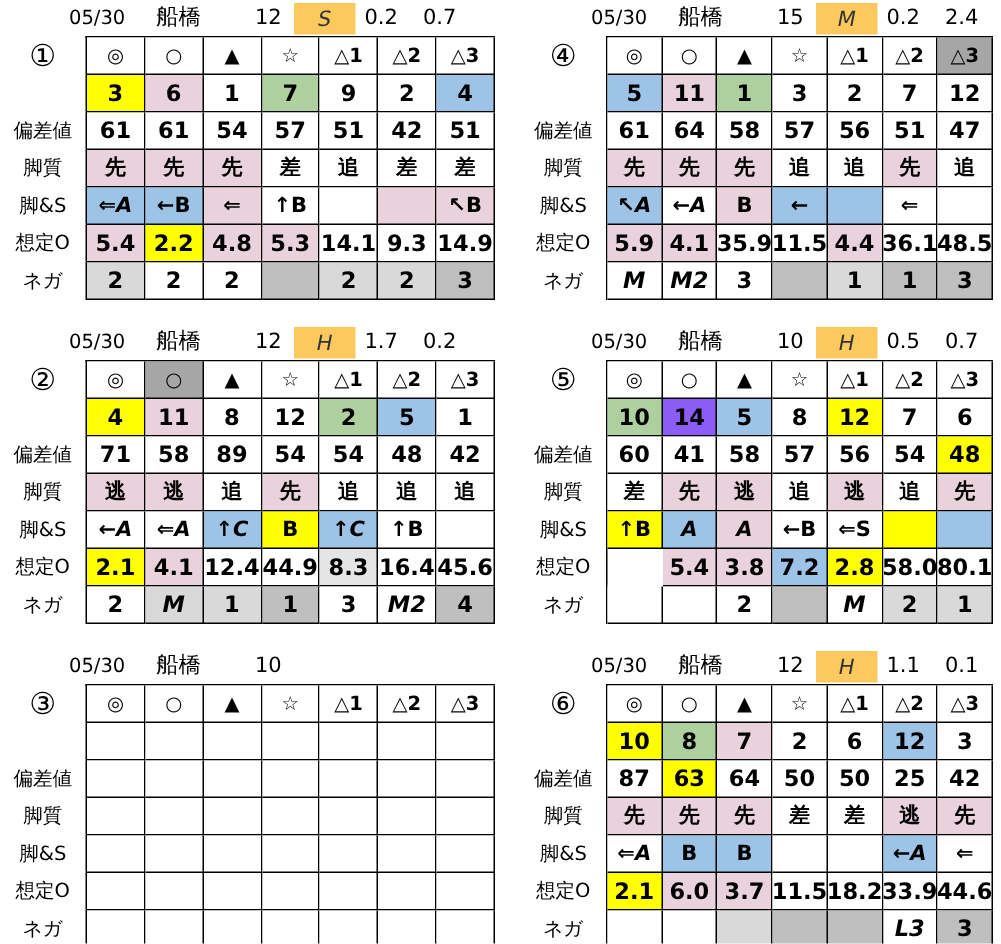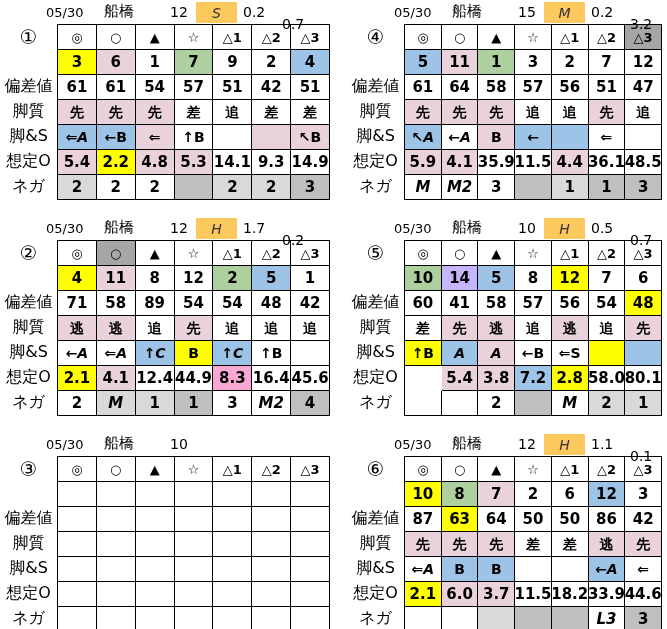--- a/index.html
+++ b/index.html
@@ -12,25 +12,25 @@
   .colR{width:334px;flex:none;}
   .tbl{margin-bottom:18px;}
   .thead{position:relative;height:22px;font-weight:400;font-size:14px;}
   .colR .thead{margin-left:15px;}
   .hd-date{position:absolute;left:46px;top:3px;font-size:13px;}
   .hd-venue{position:absolute;left:104px;top:0;font-size:15px;}
   .hd-race{position:absolute;left:170px;top:2px;}
   .hd-cls{position:absolute;left:196px;top:0;width:41px;height:21px;
     display:flex;align-items:center;justify-content:center;color:#333;font-style:italic;}
   .hd-v1{position:absolute;left:243px;top:2px;}
-  .hd-v2{position:absolute;left:282px;top:2px;margin-top:12px;}
+  .hd-v2{position:absolute;left:282px;top:2px;}
   .tbodyx{display:flex;align-items:flex-start;}
   .colR .tbodyx{margin-left:14px;}
   .labels{width:57px;flex:none;}
-  .lab{height:25px;display:flex;align-items:center;justify-content:center;font-size:16px;}
+  .lab{height:25px;display:flex;align-items:center;justify-content:center;font-size:13px;}
   .lab.idx{font-size:20px;}
   .grid{
     display:grid;grid-template-columns:repeat(7,1fr);grid-auto-rows:25px;
     border-top:1px solid #000;border-left:1px solid #000;box-sizing:content-box;
   }
   .colL .grid{width:272px;}
   .colR .grid{width:257px;}
   .c{
     border-right:1px solid #000;border-bottom:1px solid #000;
     display:flex;align-items:center;justify-content:center;
@@ -171,21 +171,21 @@
             <div class="c arrow it">⇐A</div>
             <div class="c arrow it" style="background: rgb(157, 195, 230);">↑C</div>
             <div class="c arrow" style="background: rgb(255, 255, 0);">B</div>
             <div class="c arrow it" style="background: rgb(157, 195, 230);">↑C</div>
             <div class="c arrow">↑B</div>
             <div class="c arrow"></div>
             <div class="c num" style="background: rgb(255, 255, 0);">2.1</div>
             <div class="c num" style="background: rgb(233, 210, 220);">4.1</div>
             <div class="c num">12.4</div>
             <div class="c num">44.9</div>
-            <div class="c num" style="background: #f9a8d4;">8.3</div>
+            <div class="c num" style="background: #e5e5e5;">8.3</div>
             <div class="c num">16.4</div>
             <div class="c num">45.6</div>
             <div class="c num">2</div>
             <div class="c num it" style="background: rgb(217, 217, 217);">M</div>
             <div class="c num" style="background: rgb(217, 217, 217);">1</div>
             <div class="c num" style="background: rgb(191, 191, 191);">1</div>
             <div class="c num">3</div>
             <div class="c num it">M2</div>
             <div class="c num" style="background: rgb(191, 191, 191);">4</div>
           </div>
@@ -262,21 +262,21 @@
       </div>
     </div>
   <div class="colR">
       <div class="tbl">
         <div class="thead">
           <span class="hd-date">05/30</span>
           <span class="hd-venue">船橋</span>
           <span class="hd-race">15</span>
           <span class="hd-cls" style="background: rgb(252, 201, 95); color: rgb(51, 51, 51);">M</span>
           <span class="hd-v1">0.2</span>
-          <span class="hd-v2">3.2</span>
+          <span class="hd-v2">2.4</span>
         </div>
         <div class="tbodyx">
           <div class="labels">
             <div class="lab idx">④</div>
             <div class="lab"></div>
             <div class="lab">偏差値</div>
             <div class="lab">脚質</div>
             <div class="lab">脚&amp;S</div>
             <div class="lab">想定O</div>
             <div class="lab">ネガ</div>
@@ -355,21 +355,21 @@
           </div>
           <div class="grid">
             <div class="c sym">◎</div>
             <div class="c sym">○</div>
             <div class="c sym">▲</div>
             <div class="c sym">☆</div>
             <div class="c sym">△1</div>
             <div class="c sym">△2</div>
             <div class="c sym">△3</div>
             <div class="c num" style="background: rgb(174, 208, 158);">10</div>
-            <div class="c num" style="background: #c4b5fd;">14</div>
+            <div class="c num" style="background: #8b5cf6;">14</div>
             <div class="c num" style="background: rgb(157, 195, 230);">5</div>
             <div class="c num">8</div>
             <div class="c num" style="background: rgb(255, 255, 0);">12</div>
             <div class="c num">7</div>
             <div class="c num">6</div>
             <div class="c num">60</div>
             <div class="c num">41</div>
             <div class="c num">58</div>
             <div class="c num">57</div>
             <div class="c num">56</div>
@@ -438,21 +438,21 @@
             <div class="c num" style="background: rgb(233, 210, 220);">7</div>
             <div class="c num">2</div>
             <div class="c num">6</div>
             <div class="c num" style="background: rgb(157, 195, 230);">12</div>
             <div class="c num">3</div>
             <div class="c num">87</div>
             <div class="c num" style="background: rgb(255, 255, 0);">63</div>
             <div class="c num">64</div>
             <div class="c num">50</div>
             <div class="c num">50</div>
-            <div class="c num">86</div>
+            <div class="c num">25</div>
             <div class="c num">42</div>
             <div class="c kanji" style="background: rgb(233, 210, 220);">先</div>
             <div class="c kanji" style="background: rgb(233, 210, 220);">先</div>
             <div class="c kanji" style="background: rgb(233, 210, 220);">先</div>
             <div class="c kanji">差</div>
             <div class="c kanji">差</div>
             <div class="c kanji" style="background: rgb(233, 210, 220);">逃</div>
             <div class="c kanji" style="background: rgb(233, 210, 220);">先</div>
             <div class="c arrow it">⇐A</div>
             <div class="c arrow" style="background: rgb(157, 195, 230);">B</div>

